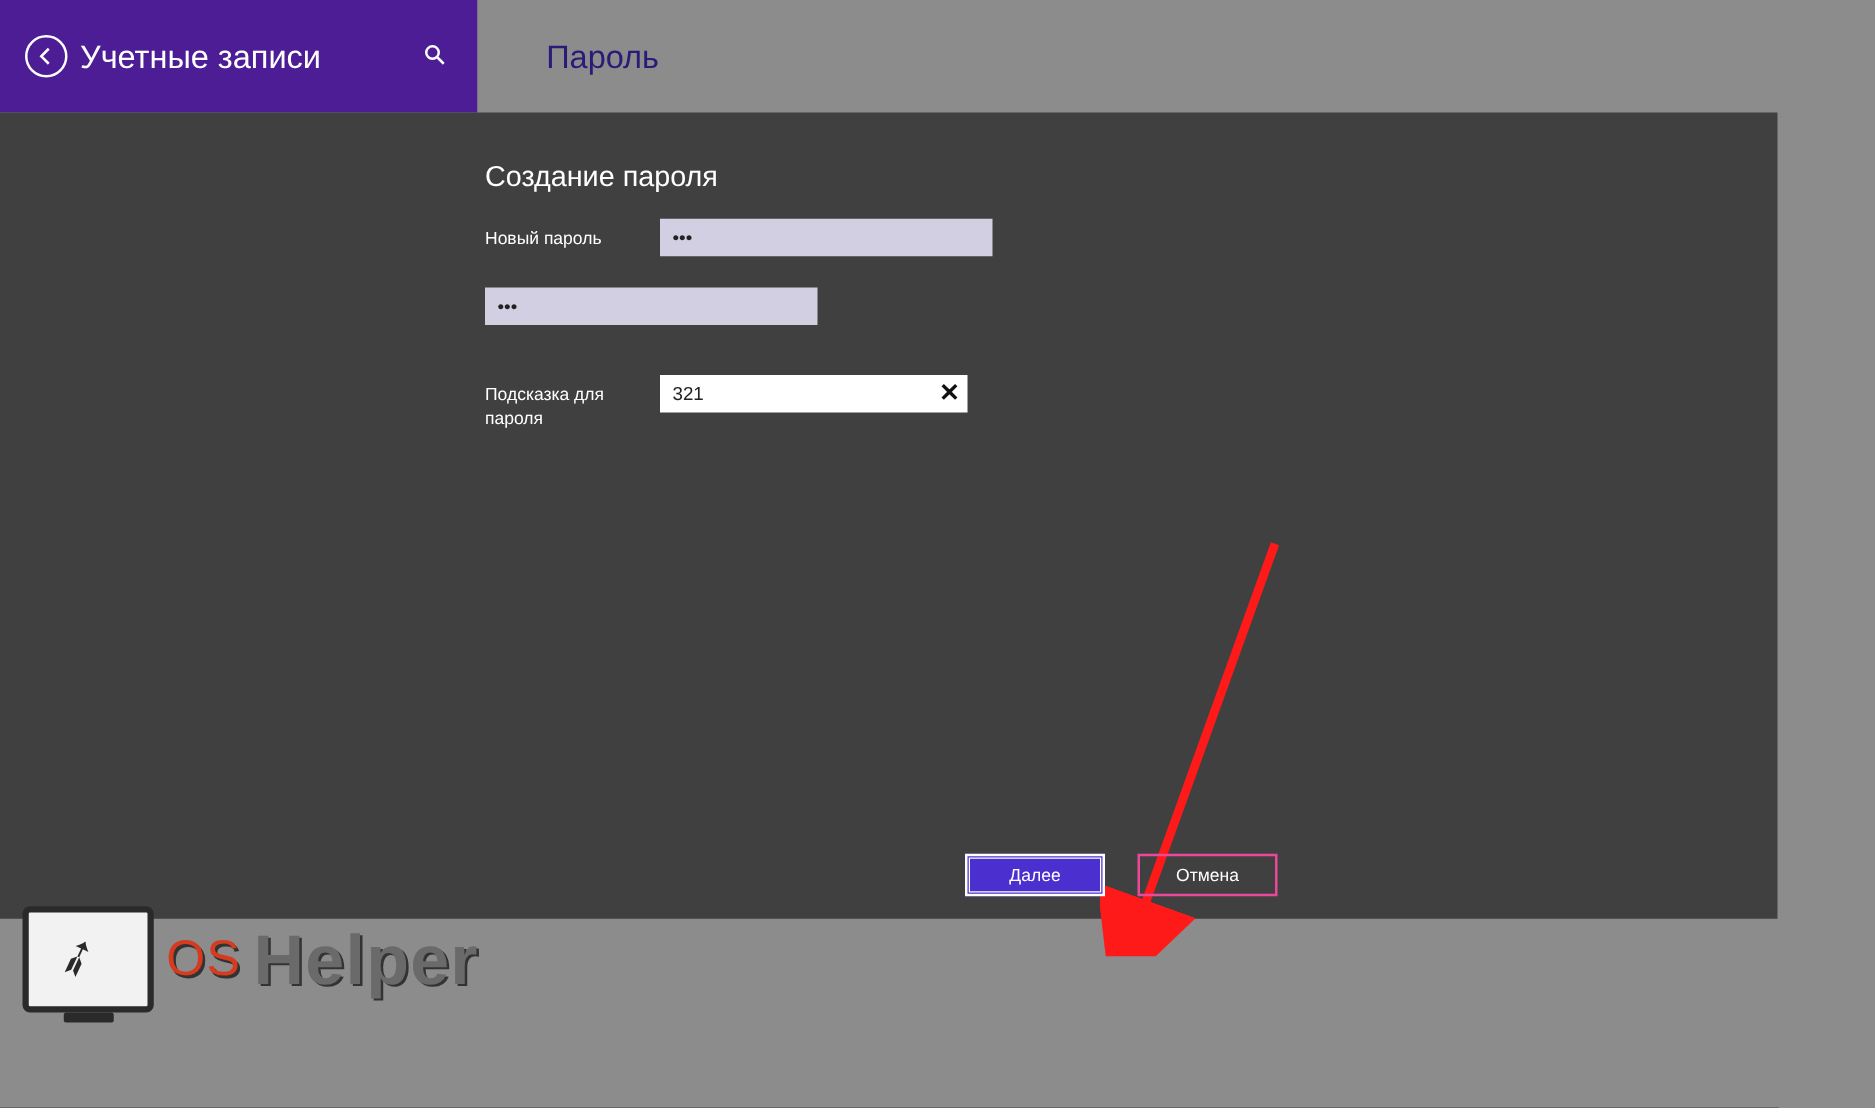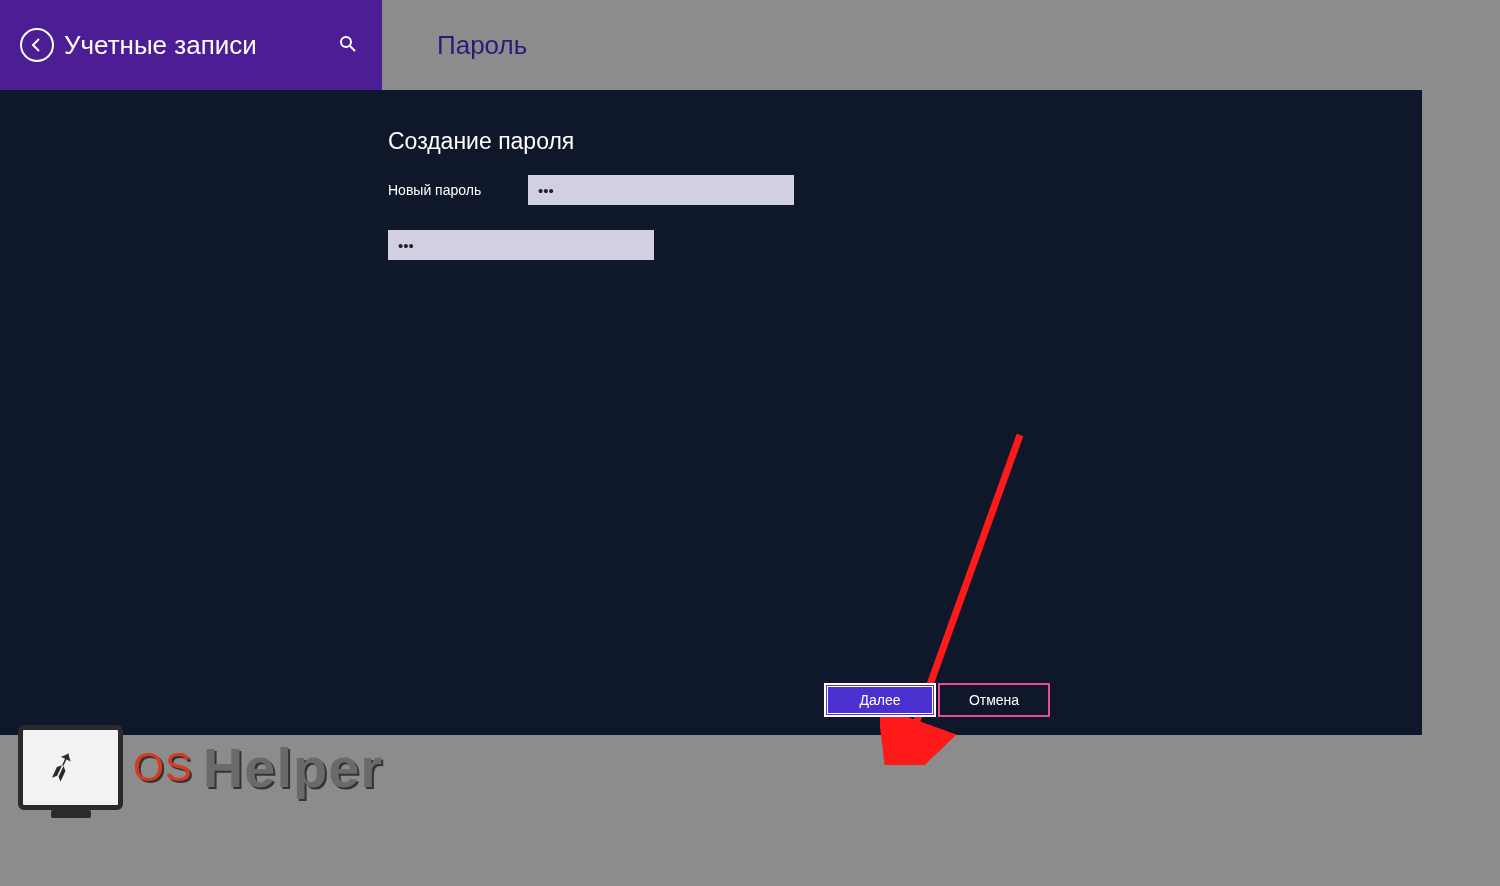--- a/index.html
+++ b/index.html
@@ -71,21 +71,21 @@
     font-weight: 300;
     margin-left: 55px;
     color: #2b1a78;
   }
   .main-panel {
     position: absolute;
     left: 0;
     top: 90px;
     width: 1422px;
     height: 645px;
-    background: #0f172a;
+    background: #404040;
   }
   .form-title {
     position: absolute;
     left: 388px;
     top: 38px;
     color: #ffffff;
     font-size: 23px;
     font-weight: 400;
   }
   .form-row {
@@ -131,23 +131,23 @@
     right: 6px;
     top: 2px;
     font-size: 20px;
     font-weight: bold;
     color: #111;
     cursor: pointer;
   }
   .button-bar {
     position: absolute;
     bottom: 18px;
-    right: 372px;
-    display: flex;
-    gap: 2px;
+    right: 400px;
+    display: flex;
+    gap: 26px;
     padding-left: 17px;
   }
   .btn {
     min-width: 84px;
     height: 30px;
     border: 2px solid #ec4899;
     background: transparent;
     color: #ffffff;
     font-size: 14px;
     display: flex;
@@ -249,20 +249,27 @@
 
     <div class="form-row row1">
       <div class="form-label">Новый пароль</div>
       <input class="text-input" type="text" value="•••" style="">
     </div>
 
     <div class="form-row row2">
       <input class="text-input" type="text" value="•••" style="">
     </div>
 
+    <div class="form-row row3">
+      <div class="form-label">Подсказка для пароля</div>
+      <div class="hint-wrap">
+        <input class="text-input text-input-white" style="border: none; height: 28px;" type="text" value="321">
+        <span class="clear-x">✕</span>
+      </div>
+    </div>
 
     <svg class="arrow-svg" width="160" height="340">
       <defs>
         <marker id="ah" markerWidth="12" markerHeight="12" refX="3" refY="6" orient="auto">
           <path d="M0,0 L12,6 L0,12 Z" fill="#ff1a1a"></path>
         </marker>
       </defs>
       <line x1="140" y1="10" x2="30" y2="315" stroke="#ff1a1a" stroke-width="7" marker-end="url(#ah)"></line>
     </svg>
 

